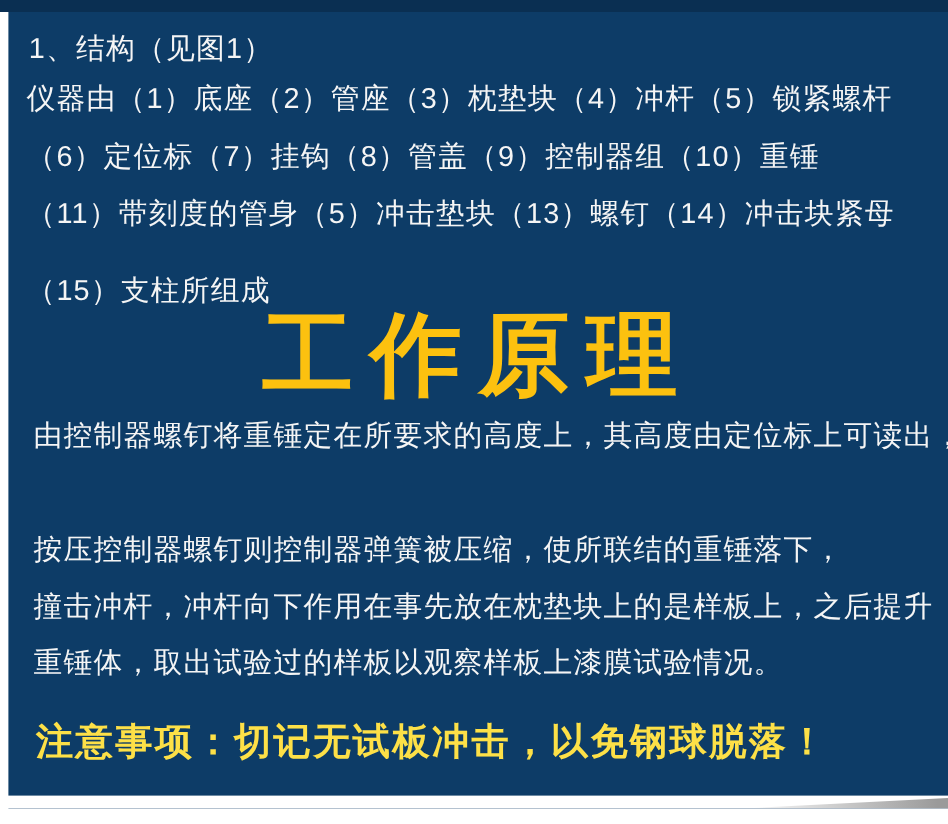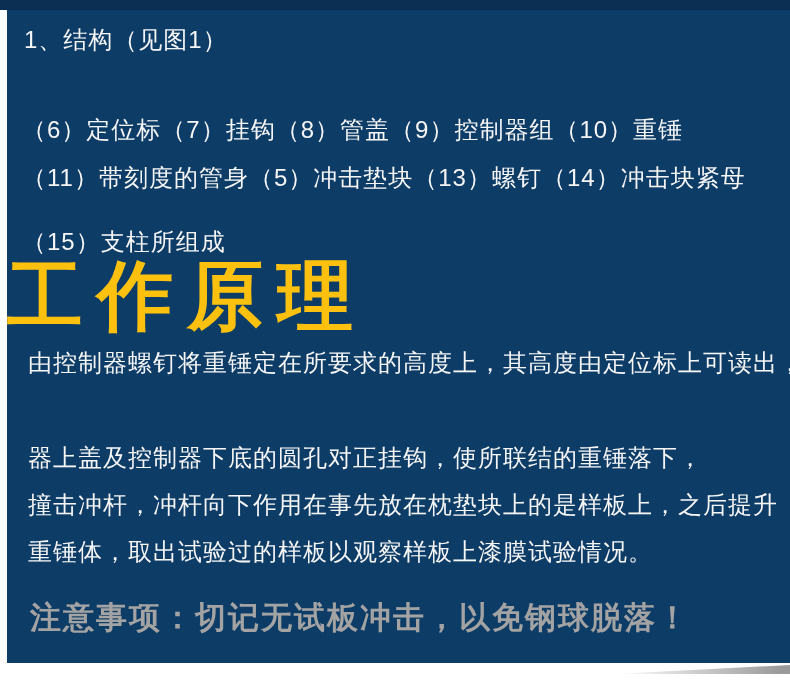--- a/index.html
+++ b/index.html
@@ -44,35 +44,35 @@
     white-space:nowrap;
     color:#f5f5f5;
   }
   .para{ left:21px; }
   .heading-line{ left:17px; }
   .big-title{
     position:absolute;
     top:236px;
     left:0;
     width:100%;
-    text-align:left;
+    text-align:center;
     font-size:76px;
     font-weight:bold;
     letter-spacing:14px;
     color:#fcc10f;
     white-space:nowrap;
   }
   .warning-line{
     position:absolute;
     top:587px;
     left:23px;
     font-size:31px;
     font-weight:bold;
     letter-spacing:2px;
-    color:#a3a3a3;
+    color:#fde047;
     white-space:nowrap;
   }
   
   .bottom-strip{
     position:absolute;
     left:0; bottom:0;
     width:790px; height:11px;
     background:#ffffff;
   }
   
@@ -89,33 +89,34 @@
 
 <div class="page">
 
   <div class="top-band"></div>
   <div class="left-strip"></div>
 
   <div class="panel">
 
     <div class="line heading-line" style="top:14px">1、结构（见图1）</div>
 
+    <div class="line" style="top:56px">仪器由（1）底座（2）管座（3）枕垫块（4）冲杆（5）锁紧螺杆</div>
 
     <div class="line" style="top:104px">（6）定位标（7）挂钩（8）管盖（9）控制器组（10）重锤</div>
 
     <div class="line" style="top:152px">（11）带刻度的管身（5）冲击垫块（13）螺钉（14）冲击块紧母</div>
 
     <div class="line" style="top:216px">（15）支柱所组成</div>
 
     <div class="big-title">工作原理</div>
 
     <div class="line para" style="top:337px">由控制器螺钉将重锤定在所要求的高度上，其高度由定位标上可读出，</div>
 
 
-    <div class="line para" style="top:432px">器上盖及控制器下底的圆孔对正挂钩，使所联结的重锤落下，</div>
+    <div class="line para" style="top:432px">按压控制器螺钉则控制器弹簧被压缩，使所联结的重锤落下，</div>
 
     <div class="line para" style="top:526px">重锤体，取出试验过的样板以观察样板上漆膜试验情况。</div>
 
     <div class="line para" style="top:479px">撞击冲杆，冲杆向下作用在事先放在枕垫块上的是样板上，之后提升</div>
 
     <div class="warning-line">注意事项：切记无试板冲击，以免钢球脱落！</div>
 
   </div>
 
   <div class="bottom-strip">

